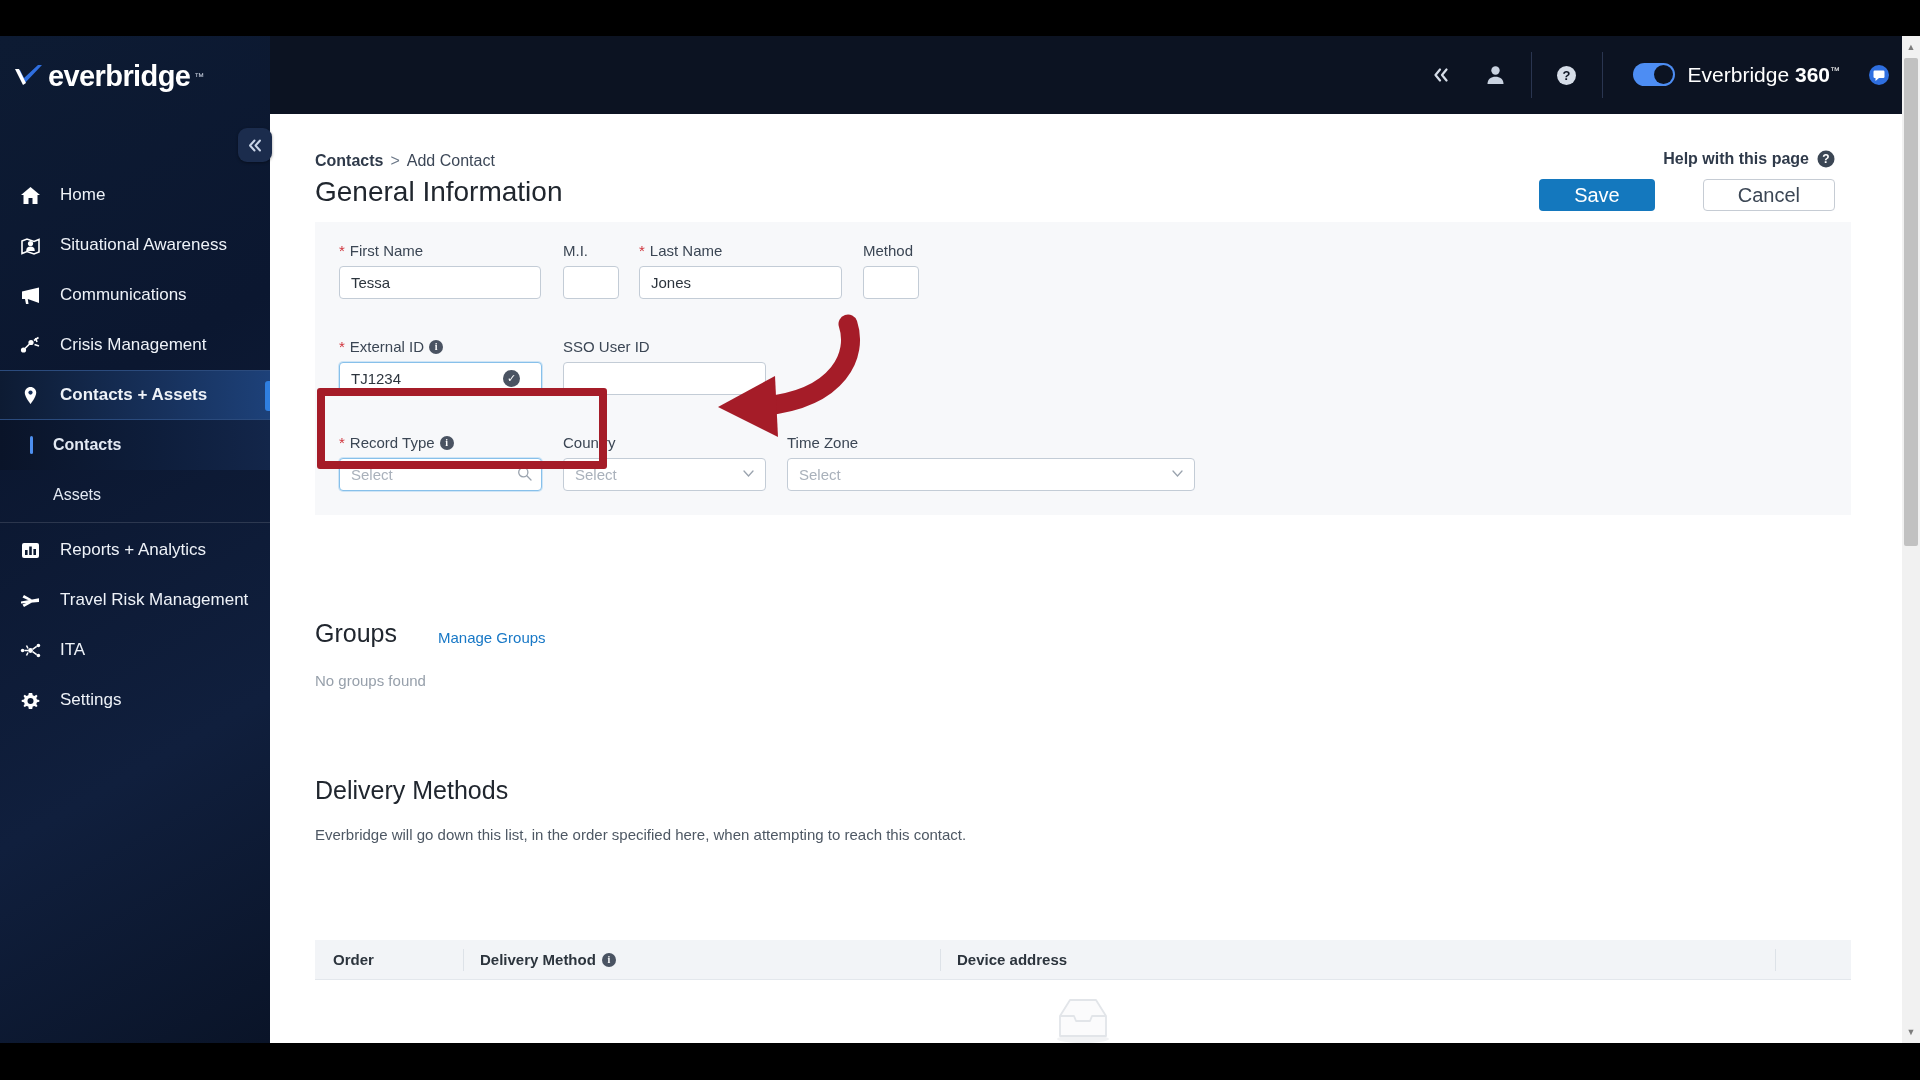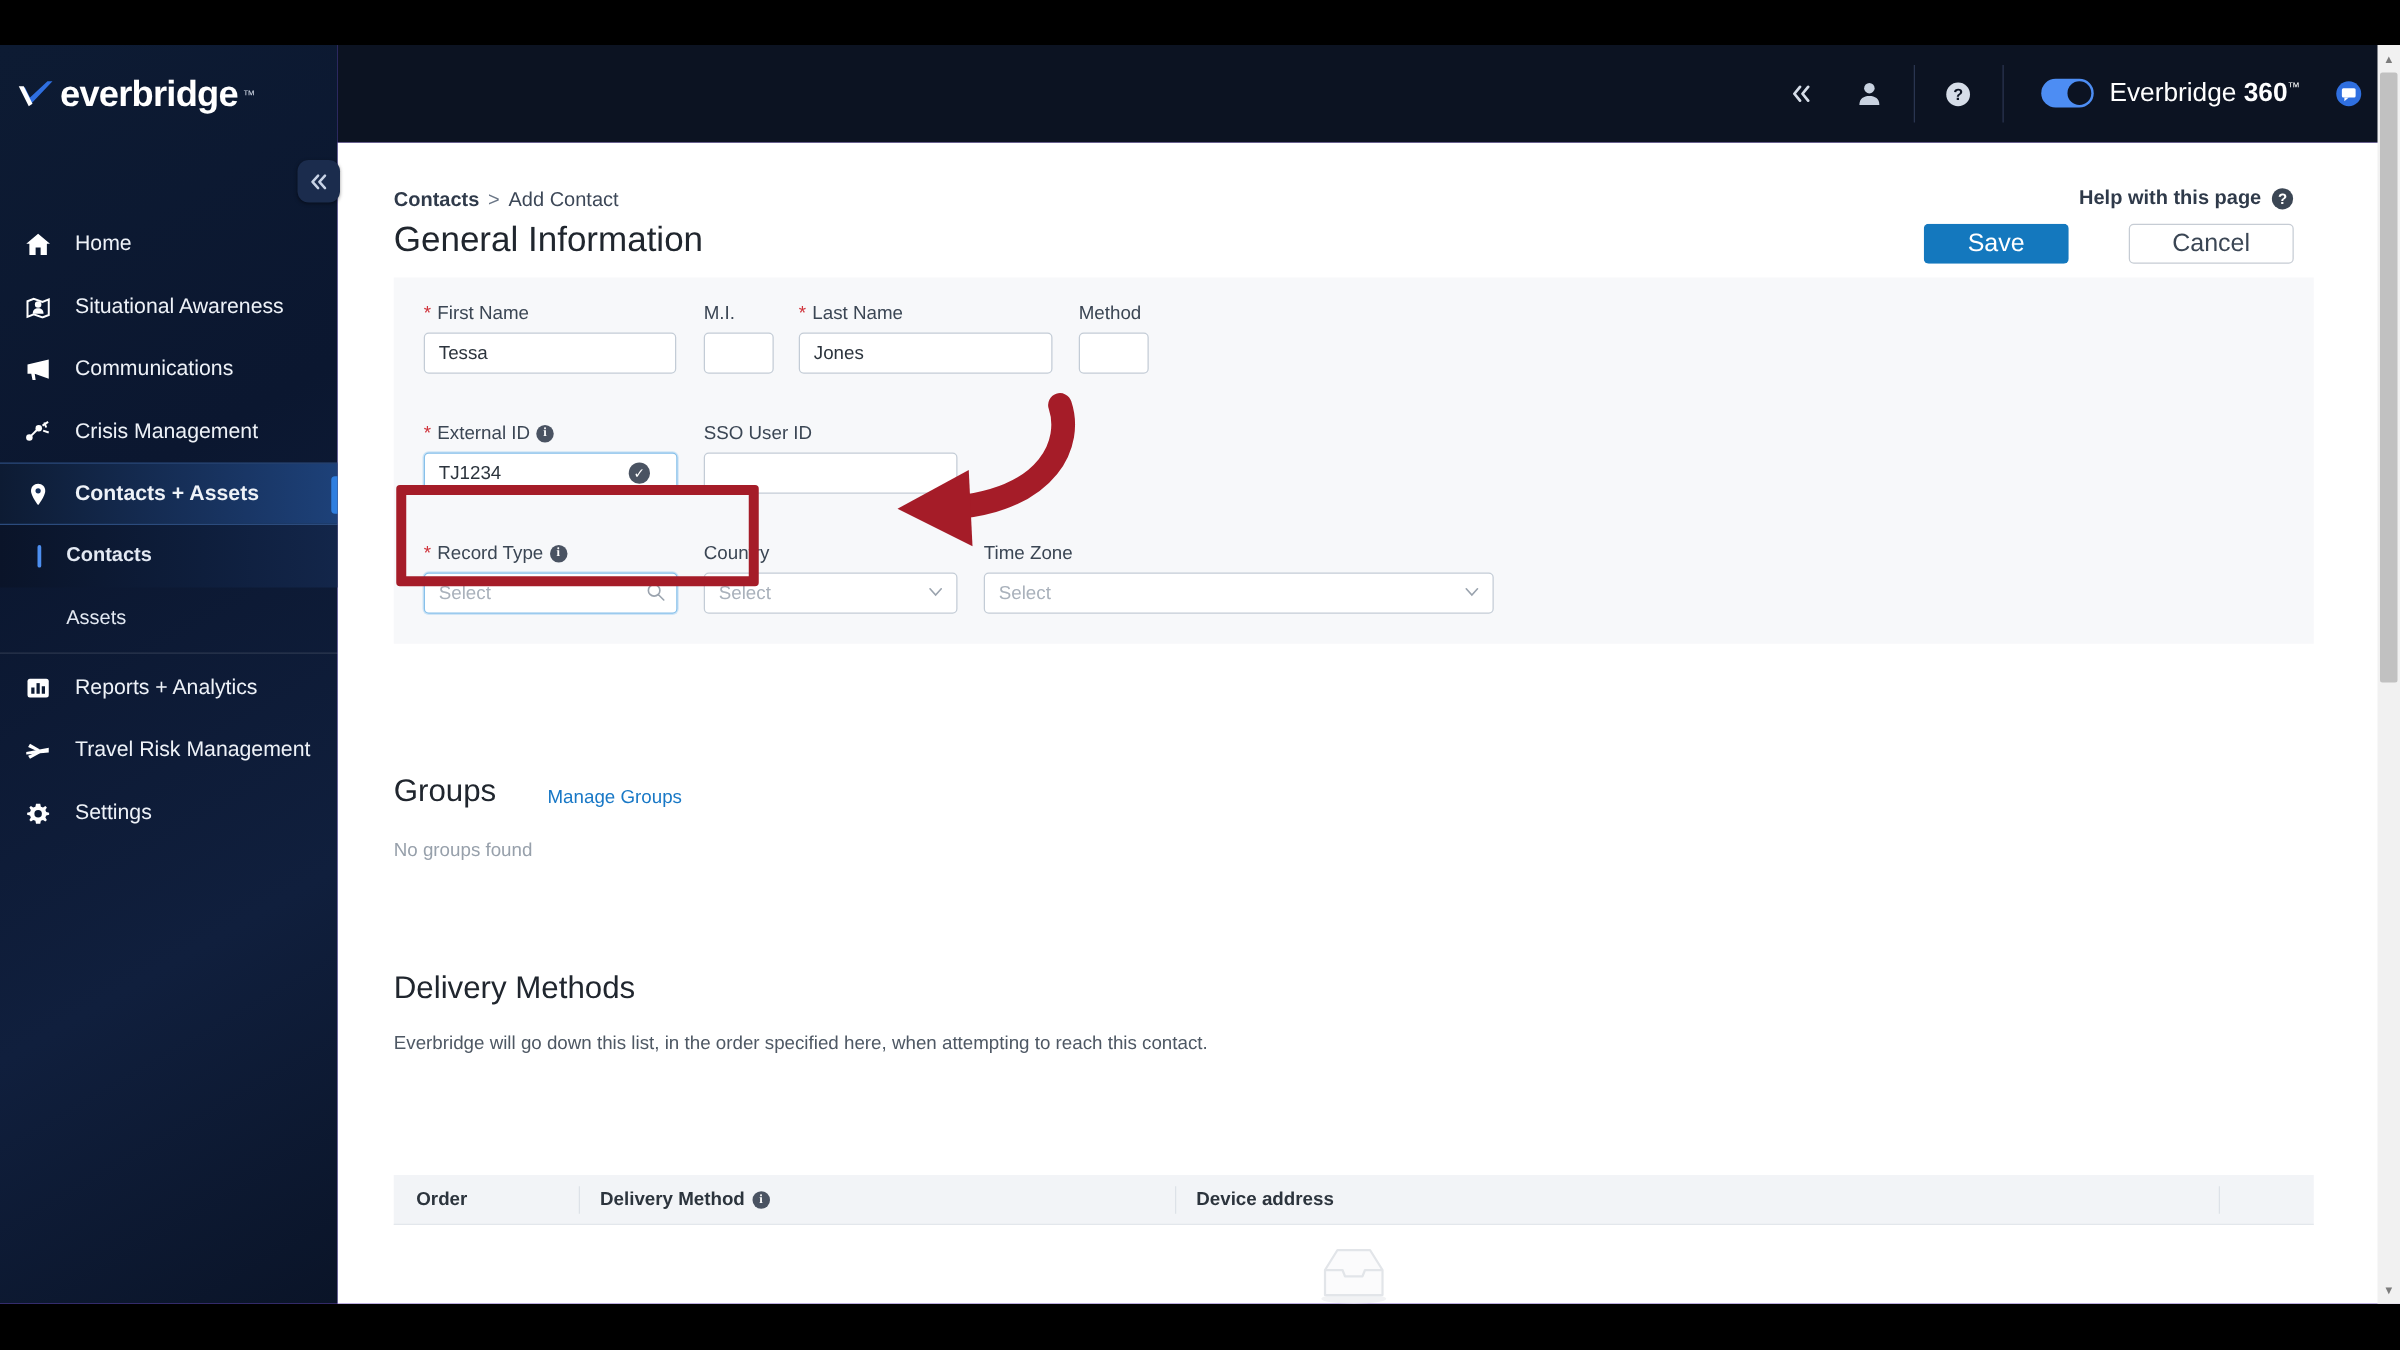--- a/index.html
+++ b/index.html
@@ -14,21 +14,21 @@
     position: absolute; left: 0; top: 0;
     width: 1920px; height: 1080px;
     background: #000;
   }
 
   
   .viewport {
     position: absolute;
     left: 0; top: 36px;
     width: 1920px; height: 1007px;
-    background: #8b5cf6;
+    background: #4c1d95;
     overflow: hidden;
   }
 
   
   .sidebar {
     position: absolute; left: 0; top: 0;
     width: 270px; height: 1007px;
     background: linear-gradient(150deg, #0d1b33 0%, #0b1730 35%, #101f3d 70%, #0a1428 100%);
     color: #fff;
     z-index: 20;
@@ -374,20 +374,33 @@
           <span class="ic">
             <svg width="21" height="19" viewBox="0 0 21 19">
               <path d="M1 10.5 L19 7.2 L19 11 L1 12.5 Z" fill="#fff"></path>
               <path d="M4 4 L12 8.5 L9 9.5 L2.5 6.5 Z" fill="#fff"></path>
               <path d="M4 16 L12 11.5 L9 10.8 L2.5 13.5 Z" fill="#fff"></path>
             </svg>
           </span>
           <span>Travel Risk Management</span>
         </div>
 
+        <div class="nav-item">
+          <span class="ic">
+            <svg width="21" height="19" viewBox="0 0 21 19">
+              <circle cx="10.5" cy="9.5" r="2.4" fill="#fff"></circle>
+              <circle cx="2.6" cy="9.5" r="1.8" fill="#fff"></circle>
+              <circle cx="18.4" cy="4.5" r="1.8" fill="#fff"></circle>
+              <circle cx="18.4" cy="14.5" r="1.8" fill="#fff"></circle>
+              <path d="M4.4 9.5 L8.3 9.5 M12.6 8.4 L16.7 5.4 M12.6 10.6 L16.7 13.6" stroke="#fff" stroke-width="1.5"></path>
+              <path d="M6.5 4.5 L8 7.5 M6.5 14.5 L8 11.5" stroke="#fff" stroke-width="1.5"></path>
+            </svg>
+          </span>
+          <span>ITA</span>
+        </div>
 
         <div class="nav-item">
           <span class="ic">
             <svg width="21" height="19" viewBox="0 0 21 19">
               <path d="M10.5 2 L12.2 2 L12.7 4.3 L14.4 5 L16.3 3.8 L17.5 5 L16.3 6.9 L17 8.6 L19.3 9.1 L19.3 10.8 L17 11.3 L16.3 13 L17.5 14.9 L16.3 16.1 L14.4 14.9 L12.7 15.6 L12.2 17.9 L10.5 17.9 L8.8 17.9 L8.3 15.6 L6.6 14.9 L4.7 16.1 L3.5 14.9 L4.7 13 L4 11.3 L1.7 10.8 L1.7 9.1 L4 8.6 L4.7 6.9 L3.5 5 L4.7 3.8 L6.6 5 L8.3 4.3 L8.8 2 Z" fill="#fff"></path>
               <circle cx="10.5" cy="9.9" r="3" fill="#0d1b33"></circle>
             </svg>
           </span>
           <span>Settings</span>
         </div>

